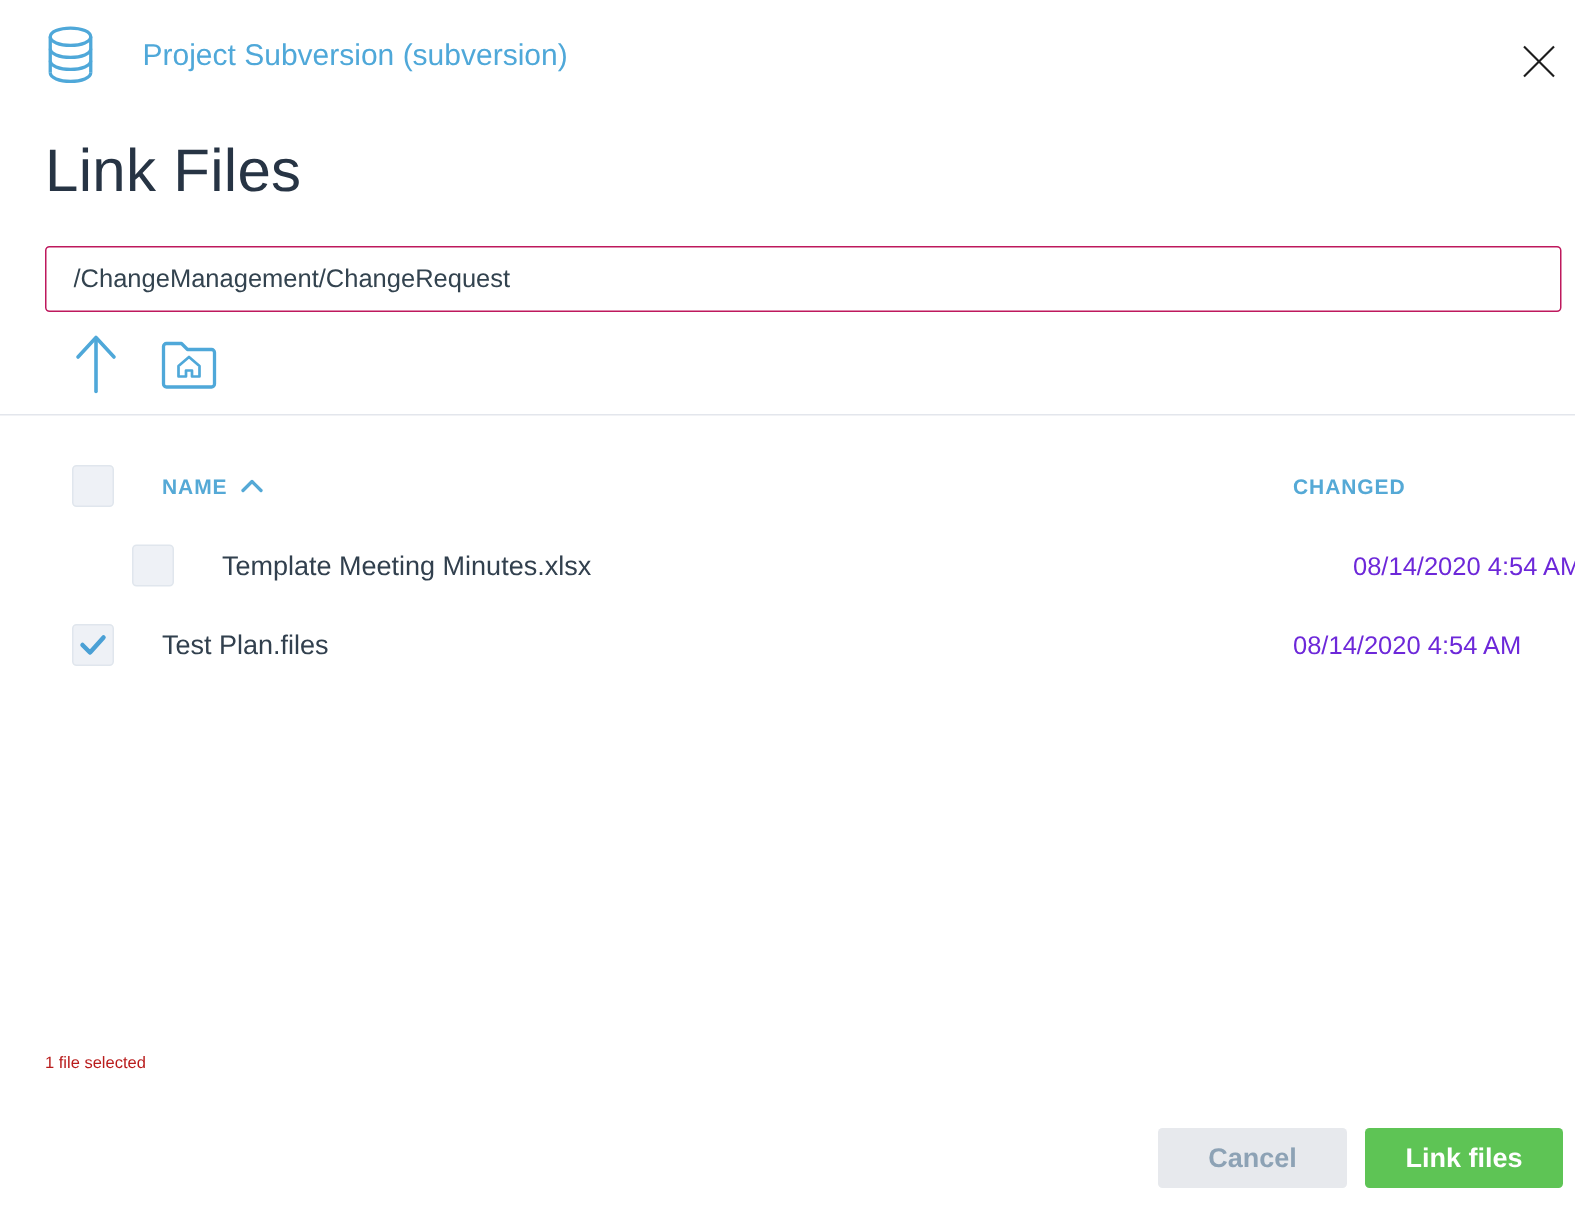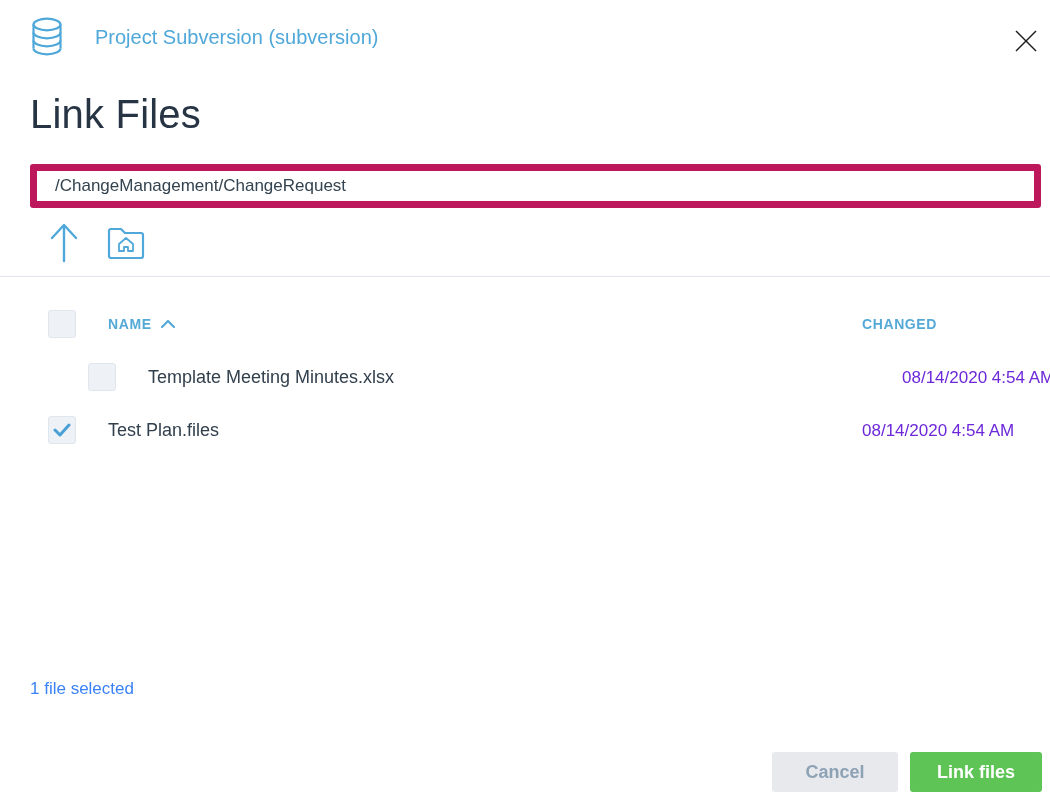--- a/index.html
+++ b/index.html
@@ -32,21 +32,21 @@
   .page-title {
     position: absolute; left: 30px; top: 92px;
     font-size: 40px; font-weight: 400; color: #273444;
     letter-spacing: 0.2px;
   }
 
   
   .path-input {
     position: absolute; left: 30px; top: 164px;
     width: 1011px; height: 44px;
-    border: 7px solid #be185d; border-radius: 3px;
+    border: 1px solid #be185d; border-radius: 3px;
     font-size: 17px; color: #33434f;
     padding: 0 18px;
     font-family: "Liberation Sans", sans-serif;
     outline: none; background: #fff;
   }
 
   
   .toolbar { position: absolute; left: 0; top: 216px; height: 52px; width: 100%; }
   .tb-btn {
     position: absolute; background: none; border: none; cursor: pointer;
@@ -94,22 +94,22 @@
     position: absolute; left: 108px; top: 12px;
     font-size: 18px; color: #32404e;
   }
   .file-changed {
     position: absolute; left: 862px; top: 13px;
     font-size: 17px; color: #6d28d9;
   }
 
   
   .status-text {
-    position: absolute; left: 30px; top: 679px;
-    font-size: 17px; color: #3b82f6;
+    position: absolute; left: 30px; top: 703px;
+    font-size: 11px; color: #b91c1c;
   }
   .btn {
     position: absolute; top: 752px; height: 40px;
     border: none; border-radius: 3px;
     font-size: 18px; font-weight: 700; cursor: pointer;
     font-family: Liberation Sans, sans-serif;
   }
   .btn-cancel {
     left: 772px; width: 126px;
     background: #e7e9ed; color: #8da2b5;

